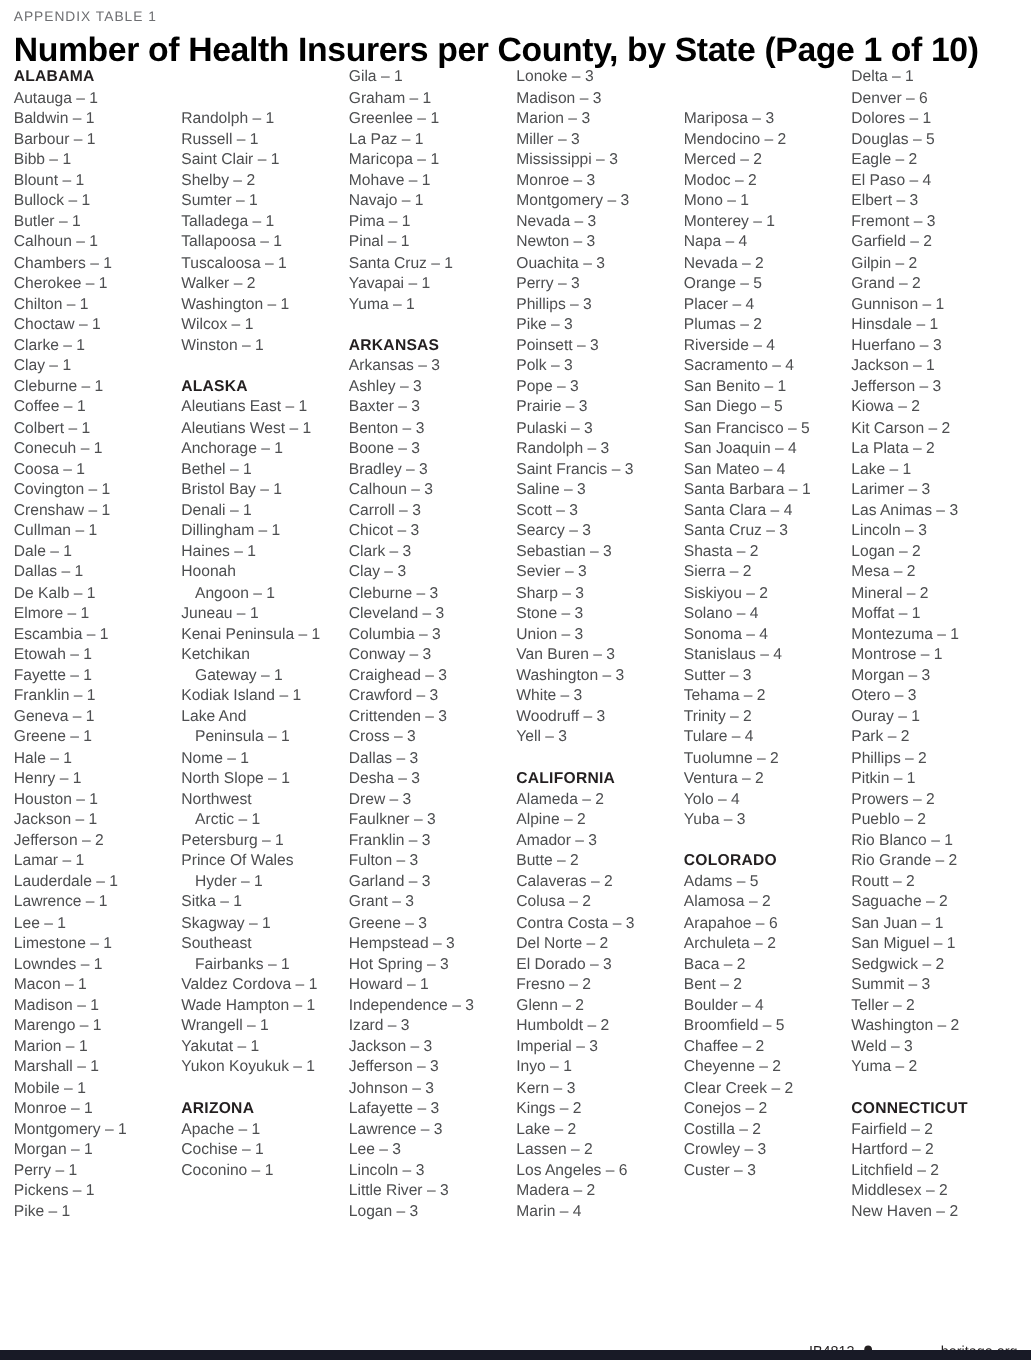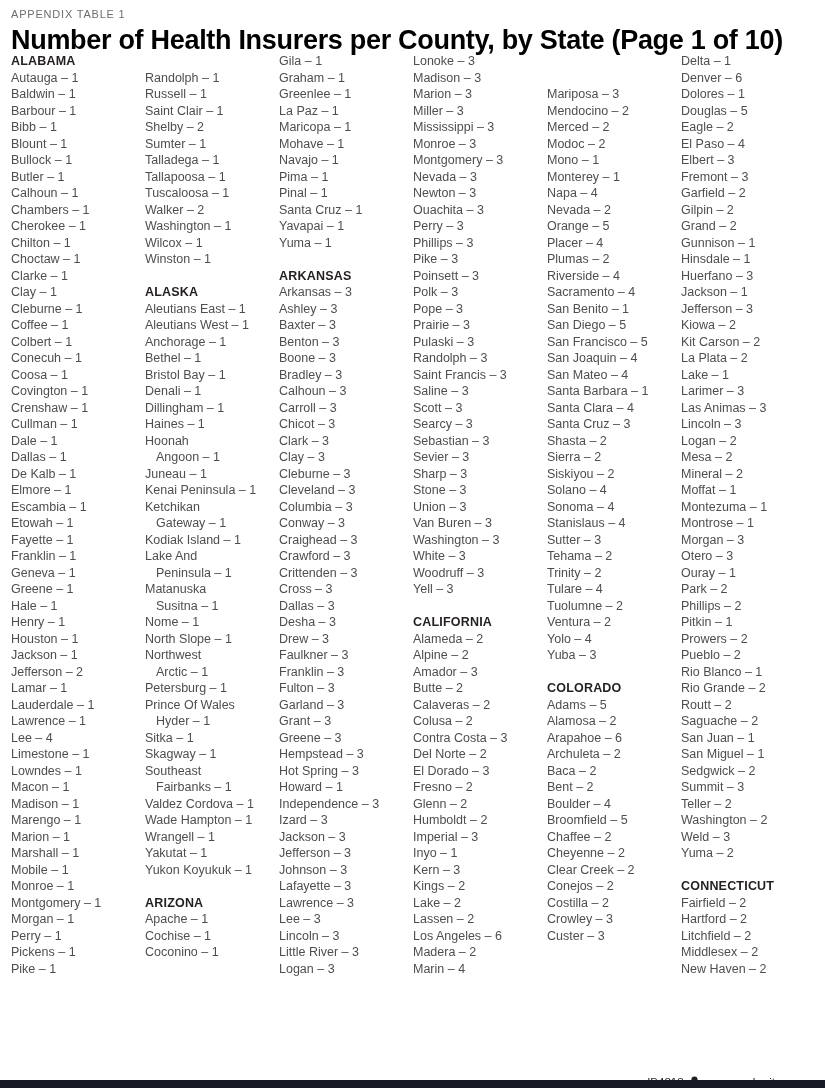--- a/index.html
+++ b/index.html
@@ -108,21 +108,21 @@
           <div class="entry">Geneva – 1</div>
           <div class="entry">Greene – 1</div>
           <div class="entry">Hale – 1</div>
           <div class="entry">Henry – 1</div>
           <div class="entry">Houston – 1</div>
           <div class="entry">Jackson – 1</div>
           <div class="entry">Jefferson – 2</div>
           <div class="entry">Lamar – 1</div>
           <div class="entry">Lauderdale – 1</div>
           <div class="entry">Lawrence – 1</div>
-          <div class="entry">Lee – 4</div>
+          <div class="entry">Lee – 1</div>
           <div class="entry">Limestone – 1</div>
           <div class="entry">Lowndes – 1</div>
           <div class="entry">Macon – 1</div>
           <div class="entry">Madison – 1</div>
           <div class="entry">Marengo – 1</div>
           <div class="entry">Marion – 1</div>
           <div class="entry">Marshall – 1</div>
           <div class="entry">Mobile – 1</div>
           <div class="entry">Monroe – 1</div>
           <div class="entry">Montgomery – 1</div>
@@ -156,21 +156,20 @@
           <div class="entry">Bristol Bay – 1</div>
           <div class="entry">Denali – 1</div>
           <div class="entry">Dillingham – 1</div>
           <div class="entry">Haines – 1</div>
           <div class="entry">Hoonah<div class="cont">Angoon – 1</div></div>
           <div class="entry">Juneau – 1</div>
           <div class="entry">Kenai Peninsula – 1</div>
           <div class="entry">Ketchikan<div class="cont">Gateway – 1</div></div>
           <div class="entry">Kodiak Island – 1</div>
           <div class="entry">Lake And<div class="cont">Peninsula – 1</div></div>
-          <div class="entry">Matanuska<div class="cont">Susitna – 1</div></div>
           <div class="entry">Nome – 1</div>
           <div class="entry">North Slope – 1</div>
           <div class="entry">Northwest<div class="cont">Arctic – 1</div></div>
           <div class="entry">Petersburg – 1</div>
           <div class="entry">Prince Of Wales<div class="cont">Hyder – 1</div></div>
           <div class="entry">Sitka – 1</div>
           <div class="entry">Skagway – 1</div>
           <div class="entry">Southeast<div class="cont">Fairbanks – 1</div></div>
           <div class="entry">Valdez Cordova – 1</div>
           <div class="entry">Wade Hampton – 1</div>

